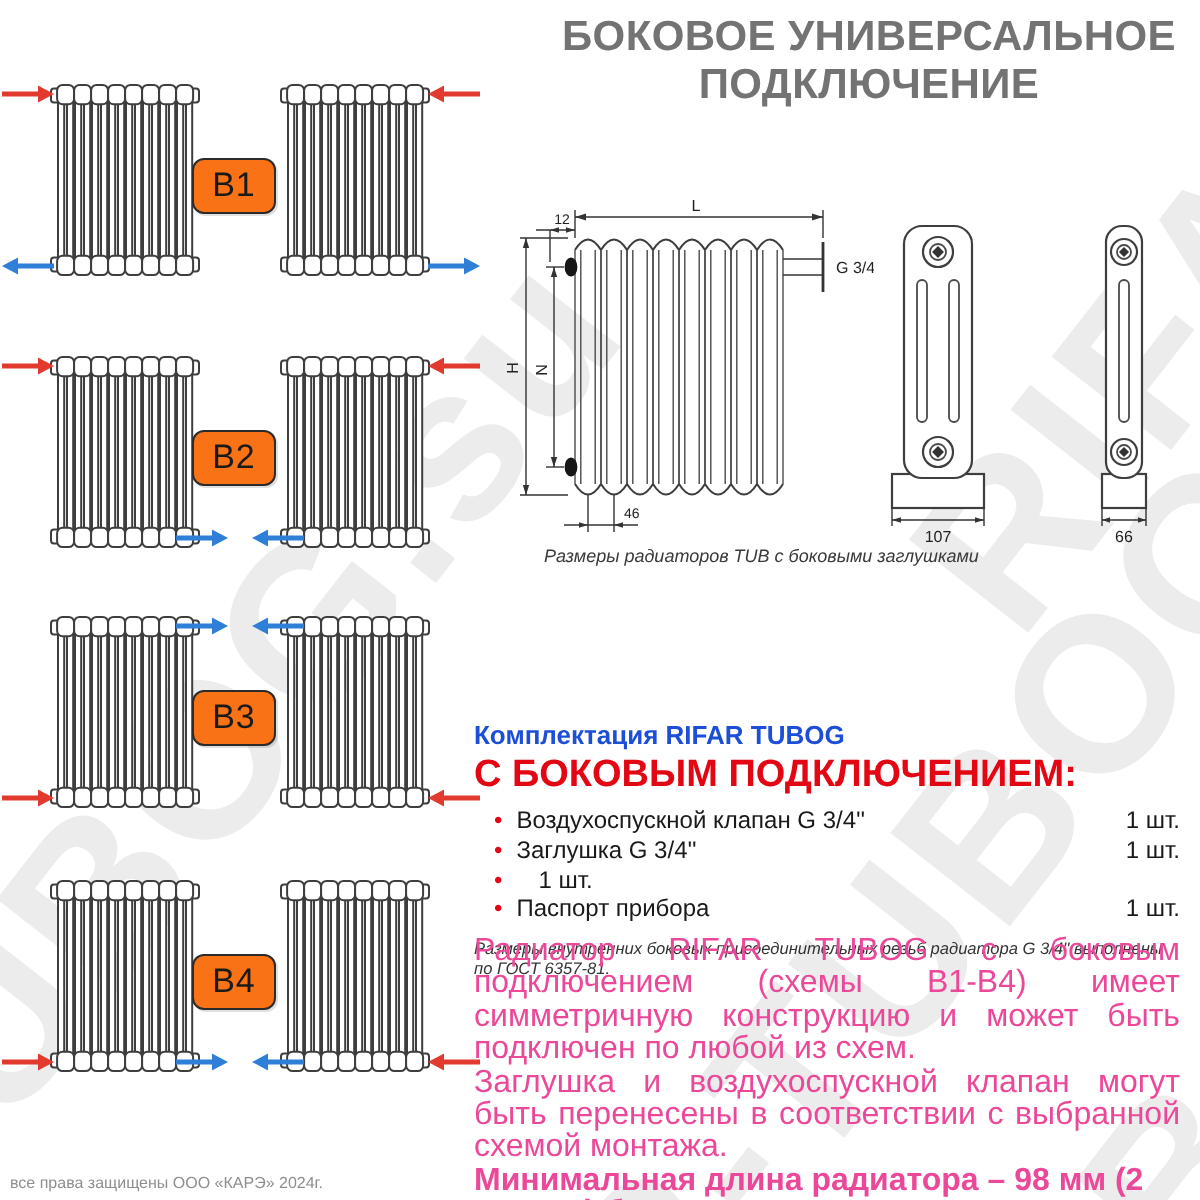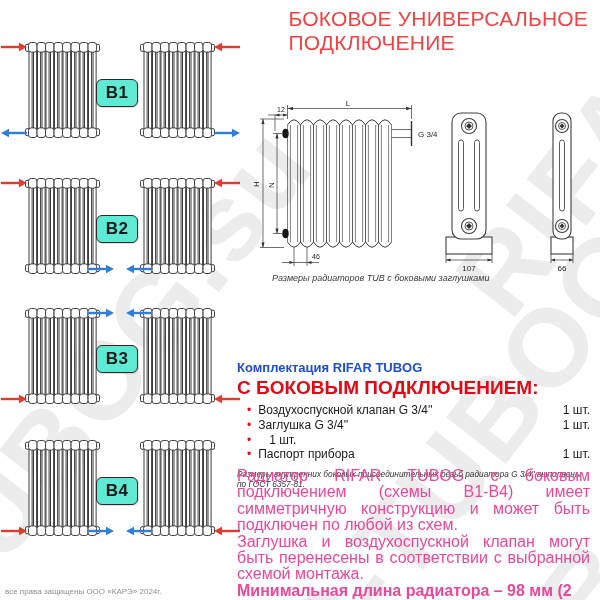--- a/index.html
+++ b/index.html
@@ -2,31 +2,31 @@
 <html><head>
 <meta charset="utf-8">
 <style>
   html,body{margin:0;padding:0}
   body{width:600px;height:600px;position:relative;overflow:hidden;background:#fff;
        font-family:"Liberation Sans",sans-serif;color:#1a1a1a}
   #page{position:absolute;inset:0;overflow:hidden}
   .wm{position:absolute;font-weight:700;font-size:110px;color:#ececec;white-space:nowrap;
       transform-origin:0 0;transform:rotate(-52deg);z-index:0;letter-spacing:3px;user-select:none}
   #content{position:absolute;inset:0;z-index:1}
-  .title{position:absolute;top:7px;right:12px;text-align:left;font-size:21px;font-weight:400;
-         line-height:1.16;color:#ef4444;letter-spacing:.2px}
+  .title{position:absolute;top:7px;right:12px;text-align:center;font-size:21px;font-weight:700;
+         line-height:1.16;color:#737373;letter-spacing:.2px}
   
   #schemes{position:absolute;left:0;top:0;width:250px;height:600px}
   .scheme-row{position:absolute;left:0;width:250px;height:125px}
   .radiator{position:absolute;top:8px;width:75px;height:100px}
   .radiator.left{left:25px}.radiator.right{left:140px}
   .ln{fill:#fff;stroke:#3e3e3e;stroke-width:1}
   .scheme-label{position:absolute;left:96px;top:47px;width:40px;height:26px;border:1.6px solid #2b2b2b;
-      border-radius:6px;background:#5eead4;display:flex;align-items:center;justify-content:center;
-      font-weight:700;font-size:17px;letter-spacing:.5px;box-shadow:1px 1px 0 rgba(0,0,0,.12)}
+      border-radius:6px;background:#f97316;display:flex;align-items:center;justify-content:center;
+      font-weight:400;font-size:17px;letter-spacing:.5px;box-shadow:1px 1px 0 rgba(0,0,0,.12)}
   .arrow{position:absolute;width:26px;height:10px}
   
   svg text{font-family:"Liberation Sans",sans-serif}
   .dim{font-size:8px;fill:#222}
   .dim-small{font-size:7px;fill:#222}
   .dline{stroke:#333;stroke-width:.7;fill:none}
   .thin{stroke:#4a4a4a;stroke-width:.7;fill:none}
   .thin2{stroke:#3c3c3c;stroke-width:1;fill:none}
   .body-ln{fill:#fff;stroke:#3e3e3e;stroke-width:1.1}
   .slot{fill:#fff;stroke:#4a4a4a;stroke-width:.9}

